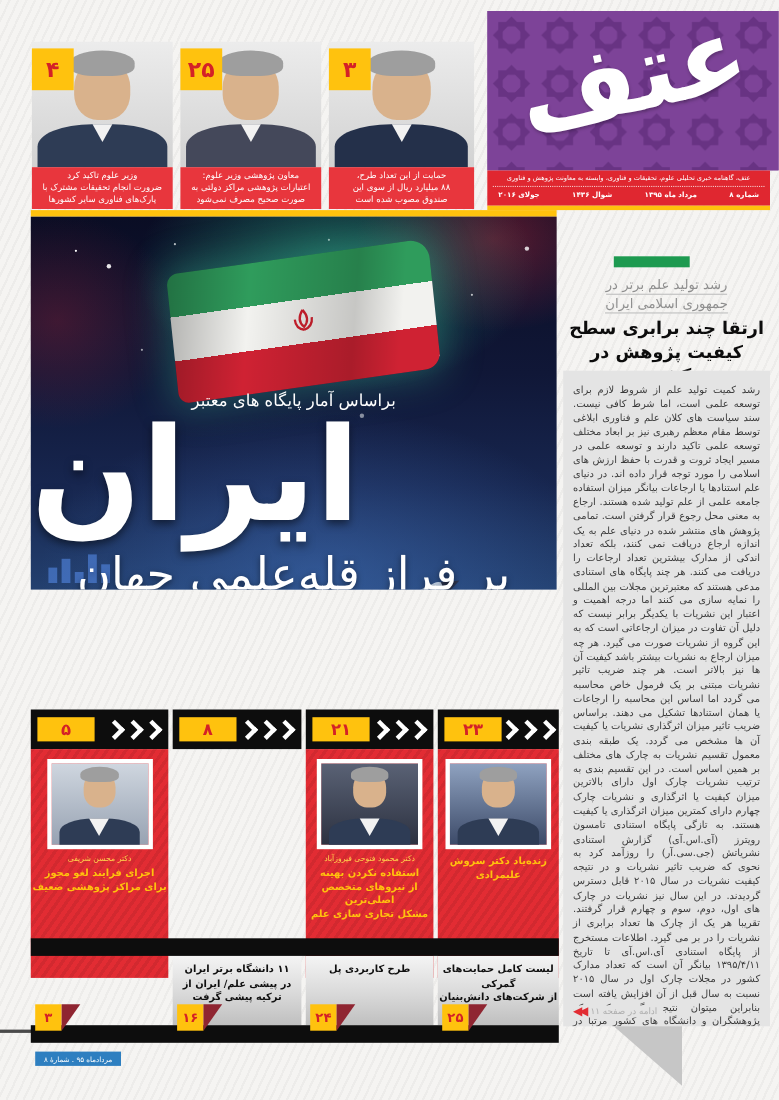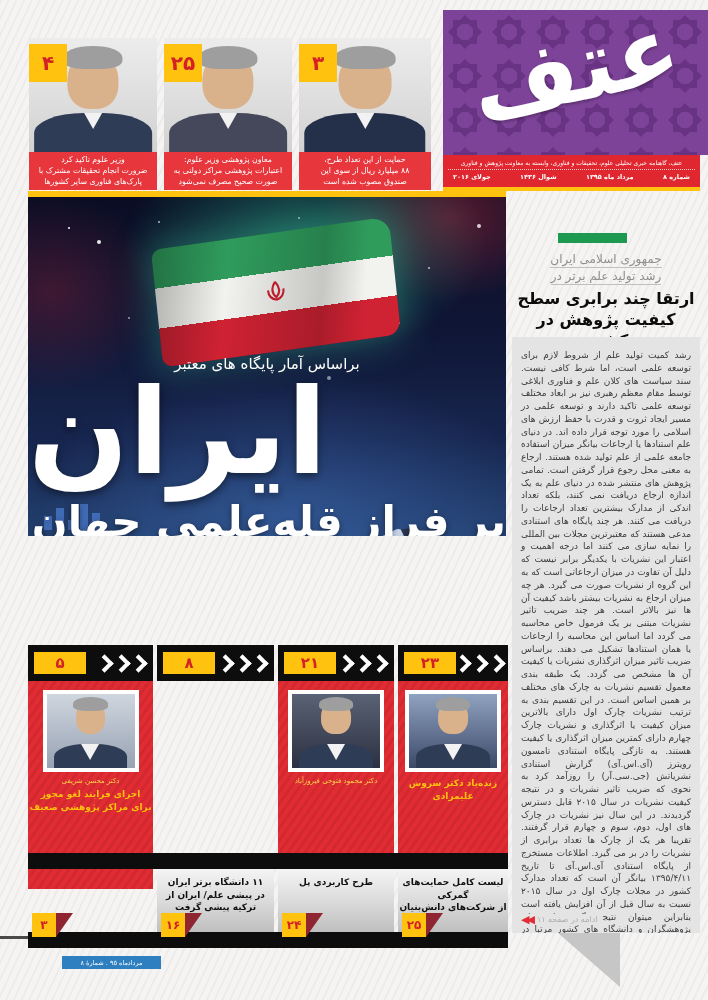--- a/index.html
+++ b/index.html
@@ -77,22 +77,22 @@
   .bars-deco{position:absolute;left:16px;bottom:6px;display:flex;align-items:flex-end;gap:4px;}
   .bars-deco i{display:block;width:8px;background:rgba(80,130,220,.65);}
   .bars-deco i:nth-child(1){height:14px;}
   .bars-deco i:nth-child(2){height:22px;}
   .bars-deco i:nth-child(3){height:10px;}
   .bars-deco i:nth-child(4){height:26px;}
   .bars-deco i:nth-child(5){height:17px;}
   .kicker{position:absolute;left:0;right:0;top:158px;text-align:center;color:#fff;font-size:15px;}
   .hero-title{position:absolute;left:0;right:0;top:176px;text-align:left;color:#fff;
     font-size:118px;font-weight:bold;line-height:1;text-shadow:0 3px 8px rgba(0,0,0,.5);}
-  .hero-sub{position:absolute;left:0;right:0;top:302px;text-align:right;color:#fff;
-    font-size:42px;font-weight:bold;line-height:1.1;text-shadow:0 2px 6px rgba(0,0,0,.5);}
+  .hero-sub{position:absolute;left:0;right:0;top:302px;text-align:center;color:#fff;
+    font-size:42px;font-weight:normal;line-height:1.1;text-shadow:0 2px 6px rgba(0,0,0,.5);}
   .hero-continue{position:absolute;left:18px;top:378px;display:flex;align-items:center;gap:5px;
     color:#dfe3ee;font-size:8px;}
   .arrows{color:#e22c33;font-weight:bold;font-size:11px;letter-spacing:-3px;line-height:1;}
   
   .green-bar{position:absolute;left:558px;top:233px;width:69px;height:10px;background:#1d9a50;}
   .overline{position:absolute;left:512px;top:251px;width:188px;text-align:center;
     color:#8f8f8f;font-size:12px;line-height:17px;}
   .overline span{border-bottom:1px solid #bfbfbf;padding-bottom:1px;}
   .lead-head{position:absolute;left:512px;top:288px;width:188px;text-align:center;
     color:#0c0c0c;font-weight:bold;font-size:16px;line-height:21px;}
@@ -130,21 +130,21 @@
   .bcap{text-align:center;color:#ffc20e;font-weight:bold;font-size:9px;line-height:12.5px;margin-top:2px;}
   .bfoot{position:absolute;left:0;right:0;top:224px;height:63px;z-index:1;
     background:linear-gradient(180deg,#f4f4f4 0%,#d9d9d9 55%,#bfbfbf 100%);
     color:#101010;font-weight:bold;font-size:9px;line-height:12.5px;text-align:center;
     box-sizing:border-box;padding-top:7px;}
   .fbadge{position:absolute;left:4px;top:268px;width:24px;height:24px;background:#ffc20e;z-index:3;
     color:#d42127;font-weight:bold;font-size:12px;display:flex;align-items:center;justify-content:center;}
   .fbadge-tri{position:absolute;left:28px;top:268px;width:0;height:0;z-index:3;
     border-top:24px solid #8f2531;border-right:17px solid transparent;}
   
-  .footer-label{position:absolute;left:62px;top:956px;width:99px;height:13px;background:#2e7fc0;
+  .footer-label{position:absolute;left:32px;top:956px;width:78px;height:13px;background:#2e7fc0;
     color:#fff;font-size:6.5px;display:flex;align-items:center;justify-content:center;}
   .corner-rule{position:absolute;left:0;top:936px;width:42px;height:3px;background:#4a4a4a;}
   [dir="rtl"]{direction:rtl;}
 </style>
 </head>
 <body>
 
 <div class="page">
 
   <div class="masthead">
@@ -228,22 +228,22 @@
     <div class="hero-title" dir="rtl">ایران</div>
     <div class="hero-sub" dir="rtl">بر فراز قله‌علمی جهان</div>
     <div class="hero-continue">
       <span class="arrows">◀◀</span>
       <span dir="rtl">ادامه در صفحه ۲۸</span>
     </div>
   </div>
 
   <div class="green-bar"></div>
   <div class="overline" dir="rtl">
+    <div><span>رشد تولید علم برتر در</span></div>
     <div><span>جمهوری اسلامی ایران</span></div>
-    <div><span>رشد تولید علم برتر در</span></div>
   </div>
   <div class="lead-head" dir="rtl">
     <div>ارتقا چند برابری سطح</div>
     <div>کیفیت پژوهش در کشور</div>
   </div>
   <div class="lead-box">
     <p class="lead-body" dir="rtl">رشد کمیت تولید علم از شروط لازم برای توسعه علمی است، اما شرط کافی نیست. سند سیاست های کلان علم و فناوری ابلاغی توسط مقام معظم رهبری نیز بر ابعاد مختلف توسعه علمی تاکید دارند و توسعه علمی در مسیر ایجاد ثروت و قدرت با حفظ ارزش های اسلامی را مورد توجه قرار داده اند. در دنیای علم استنادها یا ارجاعات بیانگر میزان استفاده جامعه علمی از علم تولید شده هستند. ارجاع به معنی محل رجوع قرار گرفتن است. تمامی پژوهش های منتشر شده در دنیای علم به یک اندازه ارجاع دریافت نمی کنند، بلکه تعداد اندکی از مدارک بیشترین تعداد ارجاعات را دریافت می کنند. هر چند پایگاه های استنادی مدعی هستند که معتبرترین مجلات بین المللی را نمایه سازی می کنند اما درجه اهمیت و اعتبار این نشریات با یکدیگر برابر نیست که دلیل آن تفاوت در میزان ارجاعاتی است که به این گروه از نشریات صورت می گیرد. هر چه میزان ارجاع به نشریات بیشتر باشد کیفیت آن ها نیز بالاتر است. هر چند ضریب تاثیر نشریات مبتنی بر یک فرمول خاص محاسبه می گردد اما اساس این محاسبه را ارجاعات یا همان استنادها تشکیل می دهند. براساس ضریب تاثیر میزان اثرگذاری نشریات یا کیفیت آن ها مشخص می گردد. یک طبقه بندی معمول تقسیم نشریات به چارک های مختلف بر همین اساس است. در این تقسیم بندی به ترتیب نشریات چارک اول دارای بالاترین میزان کیفیت یا اثرگذاری و نشریات چارک چهارم دارای کمترین میزان اثرگذاری یا کیفیت هستند. به تازگی پایگاه استنادی تامسون رویترز (آی.اس.آی) گزارش استنادی نشریاتش (جی.سی.آر) را روزآمد کرد به نحوی که ضریب تاثیر نشریات و در نتیجه کیفیت نشریات در سال ۲۰۱۵ قابل دسترس گردیدند. در این سال نیز نشریات در چارک های اول، دوم، سوم و چهارم قرار گرفتند. تقریبا هر یک از چارک ها تعداد برابری از نشریات را در بر می گیرد. اطلاعات مستخرج از پایگاه استنادی آی.اس.آی تا تاریخ ۱۳۹۵/۴/۱۱ بیانگر آن است که تعداد مدارک کشور در مجلات چارک اول در سال ۲۰۱۵ نسبت به سال قبل از آن افزایش یافته است بنابراین میتوان نتیجه گیری کرد که پژوهشگران و دانشگاه های کشور مرتبا در حال ارتقا سطح کیفی پژوهش هایشان هستند. در سال ۲۰۱۰ جمهوری اسلامی ایران ۳۳۸۸ مدارک در مجلات چارک اول منتشر کرده بود. این مقدار در سال ۲۰۱۱ به ۵۰۹۴ مورد رسید. در سال ۲۰۱۲ مجددا میزان تولیدات علمی کشور در این دسته از مجلات افزایش یافته و به ۵۵۶۷ مدرک رسید. در سال ۲۰۱۳ کمیت تولید علم برتر کشور دوباره افزایش یافته و به ۵۸۲۴ مورد رسید. در سال ۲۰۱۴ نیز تعداد مدارک کشور در مجلات چارک اول مجددا افزایش یافت و به ۶۶۲۵ مورد افزایش یافت. در آخرین سال قابل محاسبه یعنی در سال ۲۰۱۵ کیفیت پژوهش های کشور نسبت به سال ۲۰۱۴ افزایش یافته و به ۶۸۵۴ مورد رسید. تعداد مدارک کشور با کیفیت کشور در سال ۲۰۱۵ نسبت به سال ۲۰۱۰ دو برابر شده است.</p>
     <div class="lead-continue">
       <span class="arrows">◀◀</span>
       <span dir="rtl">ادامه در صفحه ۱۱</span>
@@ -306,20 +306,25 @@
             <i></i>
             <i></i>
           </div>
       </div>
       <div class="bred">
         <div class="bphoto p-dark">
             <span class="head"></span>
             <span class="torso"></span>
           </div>
         <div class="bname" dir="rtl">دکتر محمود فتوحی فیروزآباد</div>
+        <div class="bcap" dir="rtl">
+          <div>استفاده نکردن بهینه</div>
+          <div>از نیروهای متخصص اصلی‌ترین</div>
+          <div>مشکل تجاری سازی علم</div>
+        </div>
       </div>
       <div class="bfoot" dir="rtl">
         <div>طرح کاربردی پل</div>
         <div></div>
         <div></div>
       </div>
       <div class="fbadge">۲۴</div>
       <div class="fbadge-tri"></div>
     </div>
 

